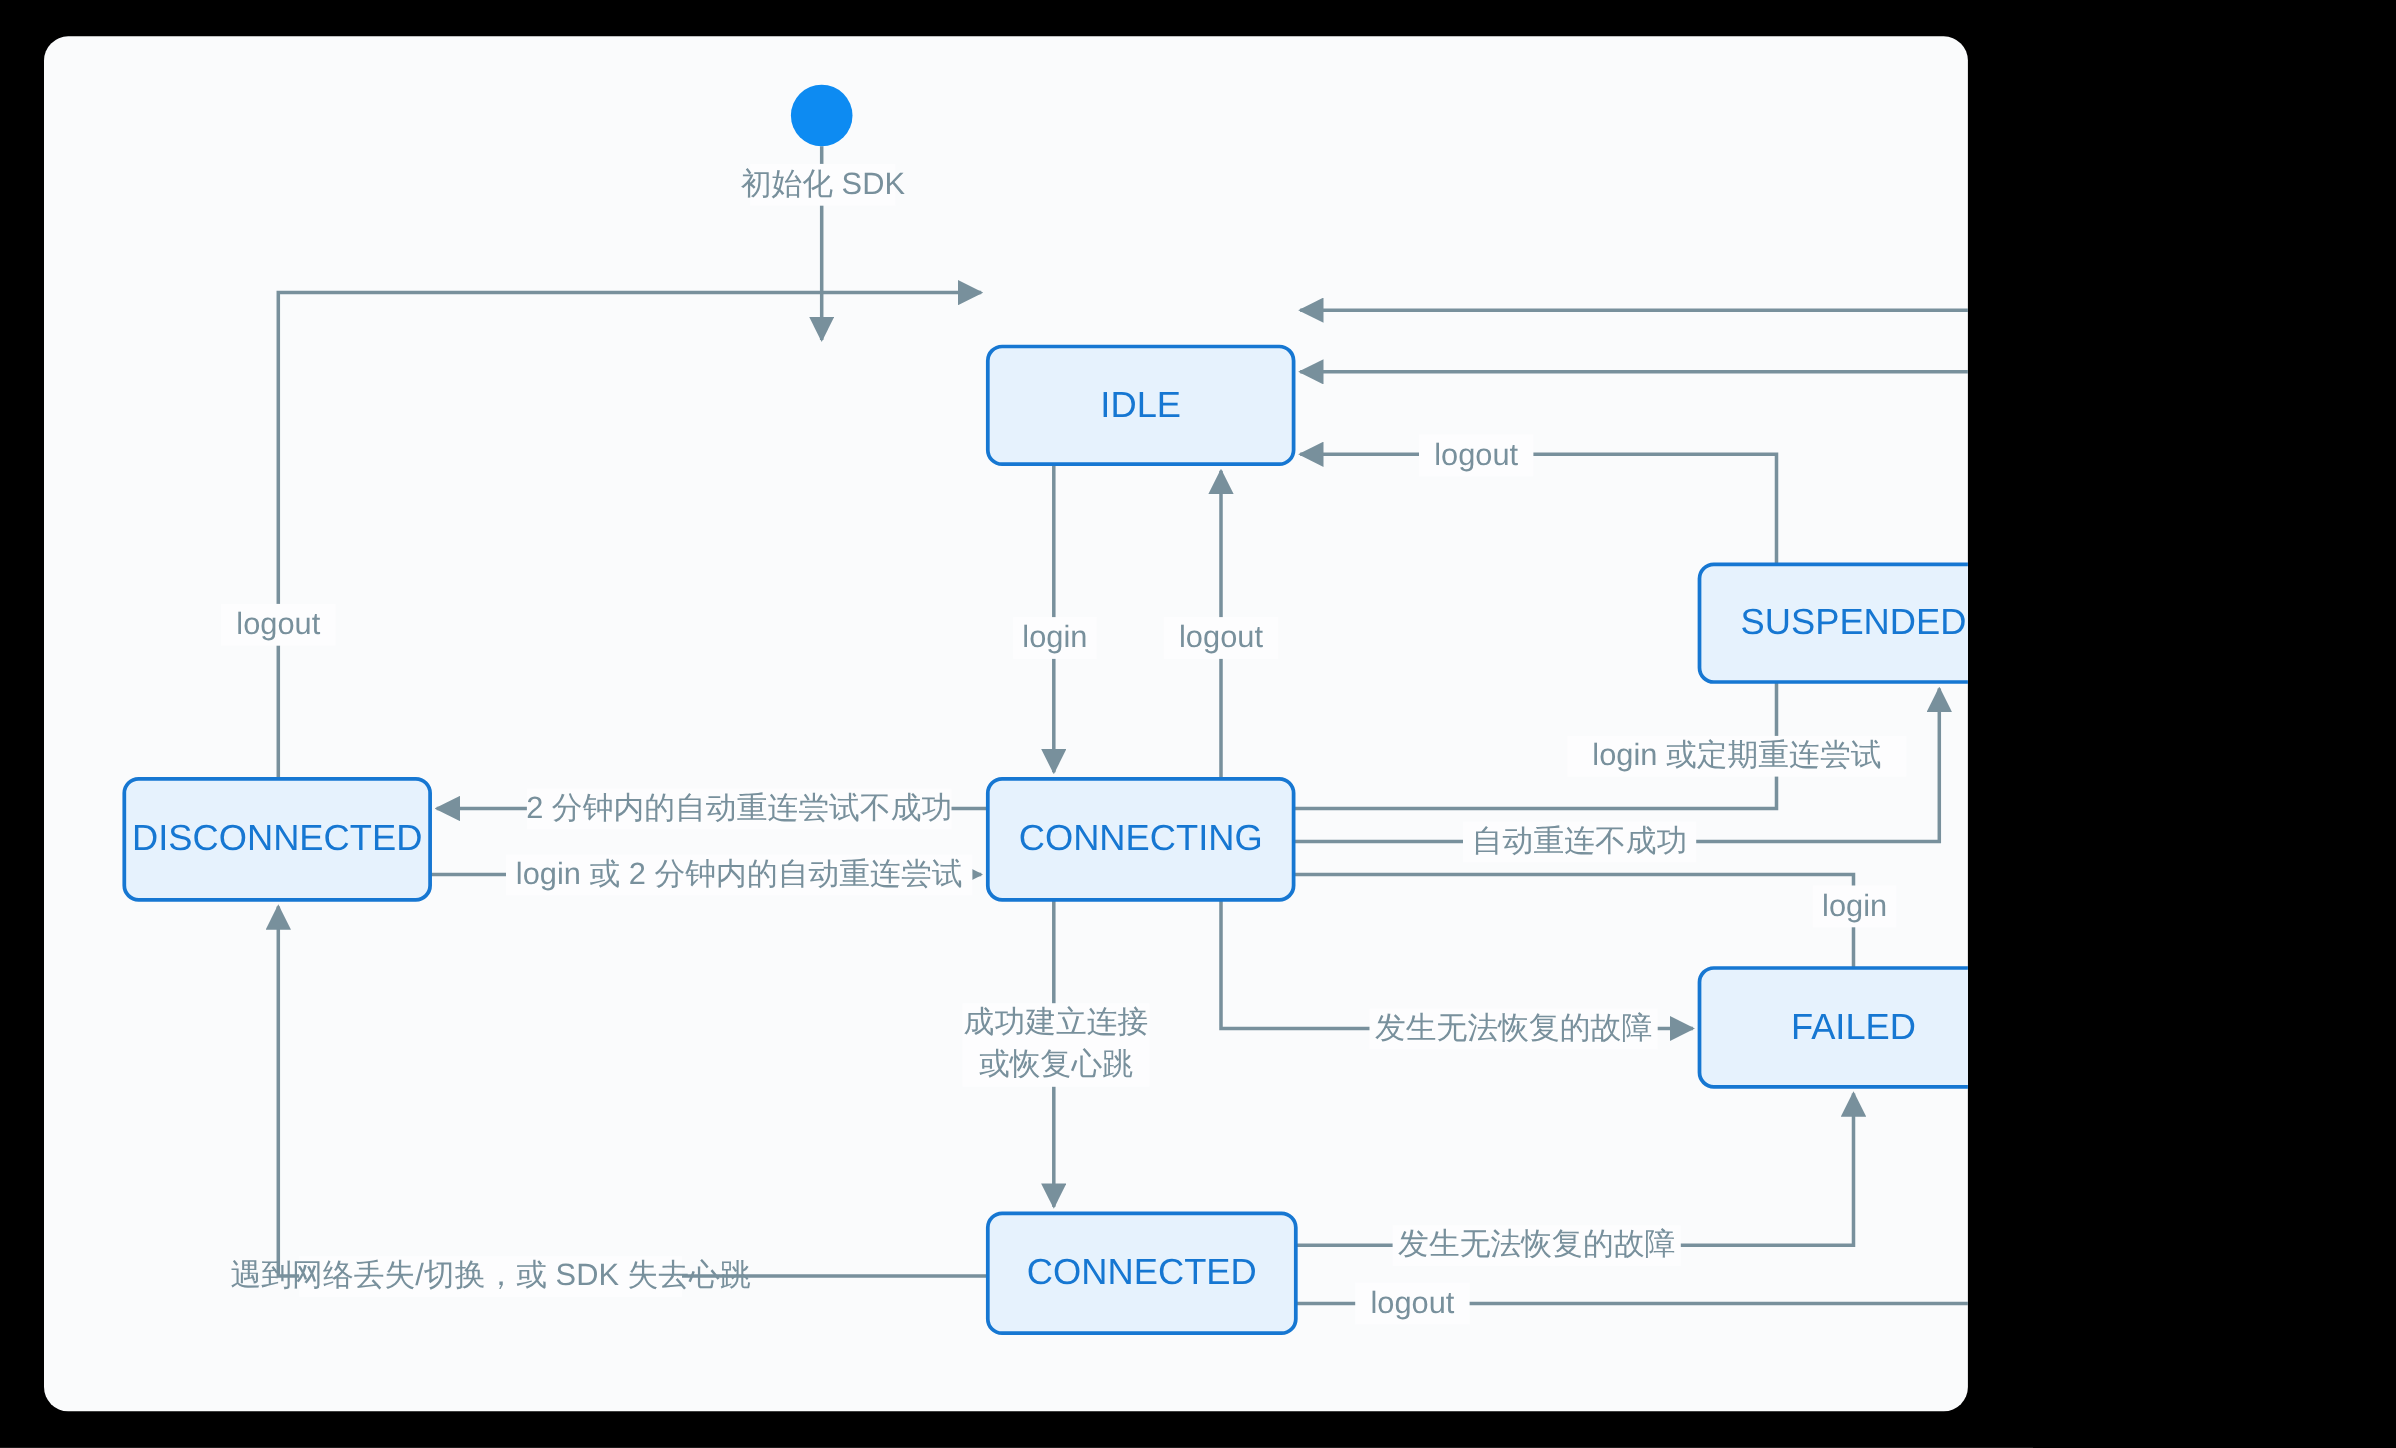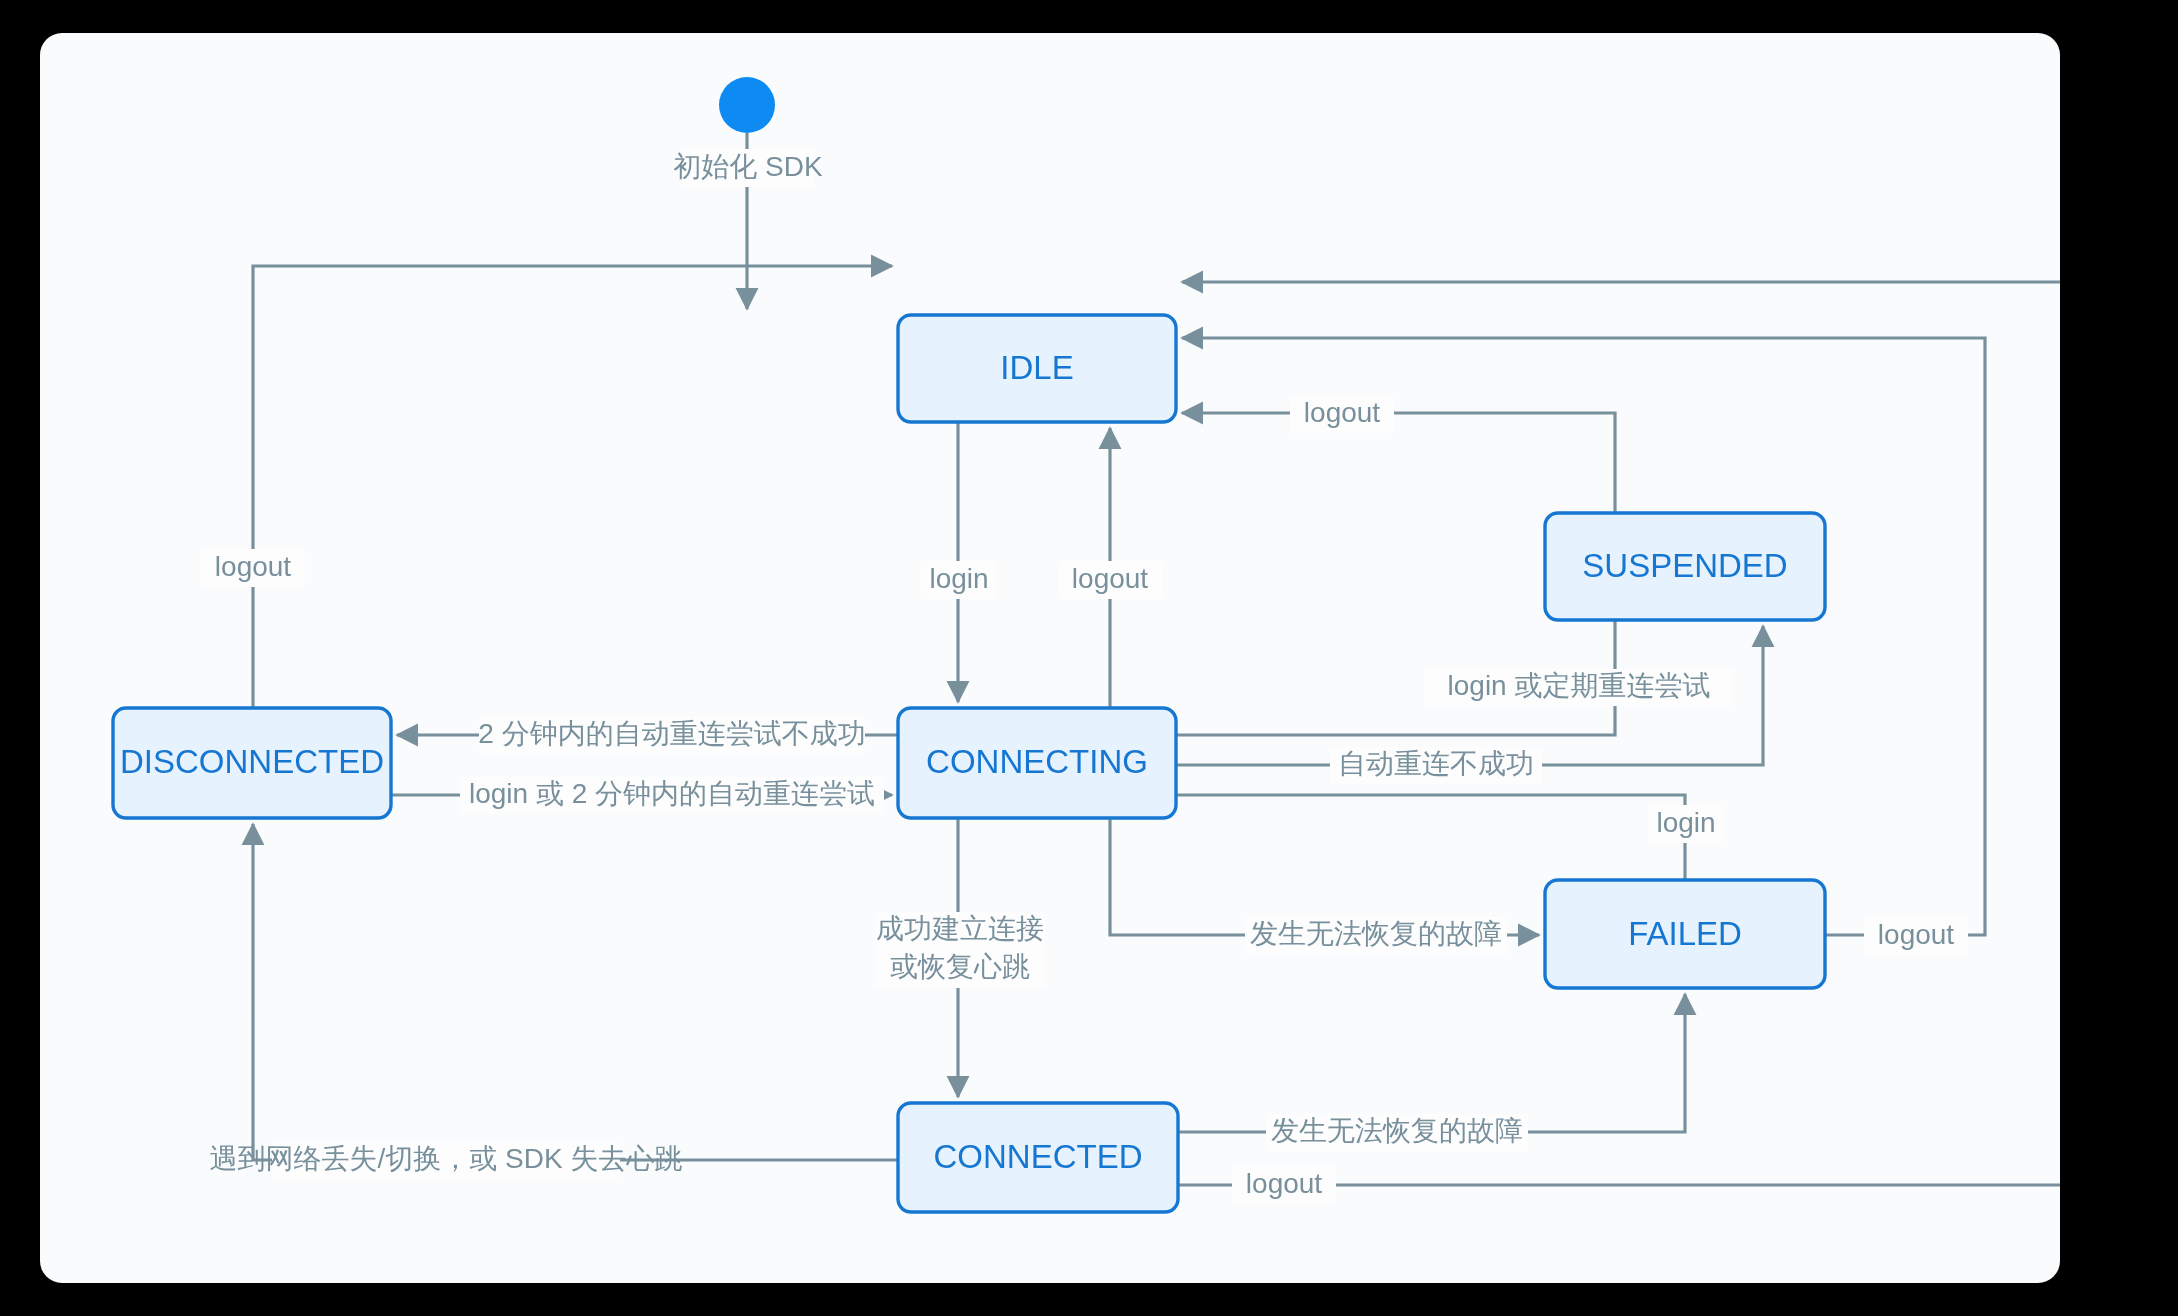--- a/index.html
+++ b/index.html
@@ -6,21 +6,21 @@
   #page{
     position:relative;
     width:2178px;height:1316px;
     background:#000;
     font-family:"Liberation Sans","DejaVu Sans",sans-serif;
     overflow:hidden;
   }
   #canvas{
     position:absolute;
     left:40px;top:33px;
-    width:2020px;height:1250px;
+    width:1749px;height:1250px;
     background:#fafbfc;
     border-radius:22px;
     overflow:hidden;
   }
   svg#diagram{position:absolute;left:0;top:0;width:2098px;height:1250px;}
   .edge{fill:none;stroke:#78909c;stroke-width:3.2;}
   .node-rect{fill:#e6f2fd;stroke:#1677d2;stroke-width:3.4;}
   .node-label{
     fill:#1677d2;font-family:"Liberation Sans","DejaVu Sans",sans-serif;
     font-size:33px;text-anchor:middle;dominant-baseline:middle;

